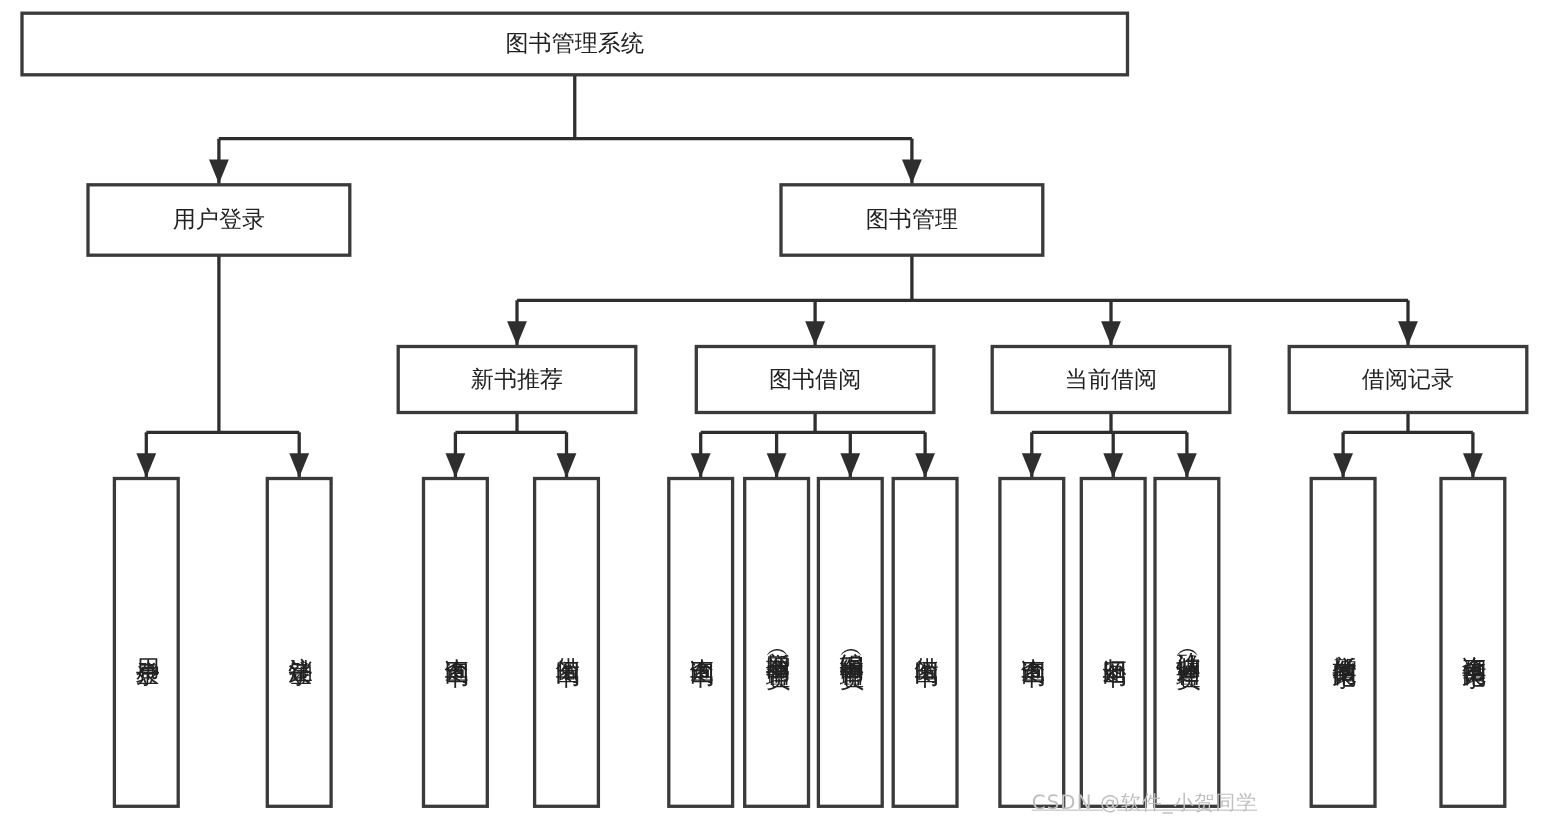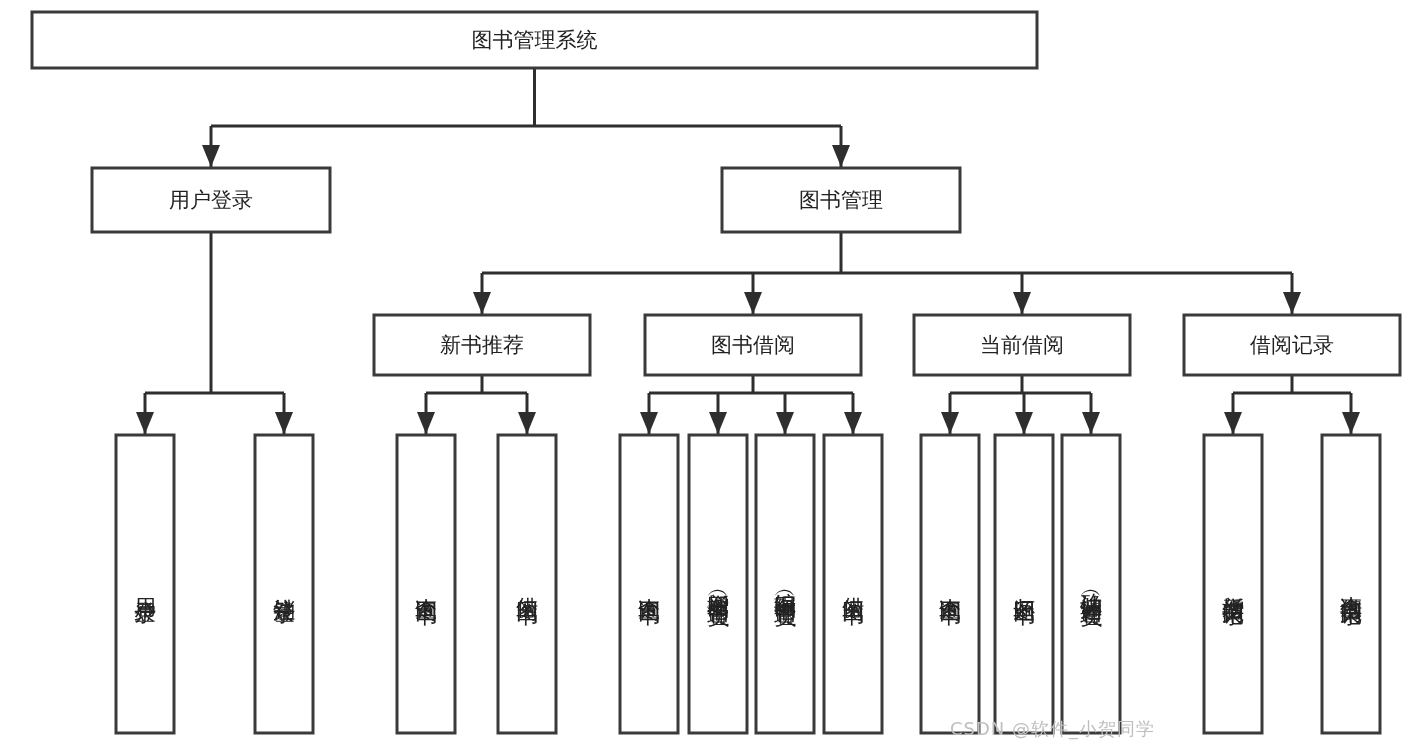--- a/index.html
+++ b/index.html
@@ -9,21 +9,21 @@
   }
   body {
     width: 1405px;
     height: 747px;
     font-family: "DejaVu Sans", "Liberation Sans", sans-serif;
     overflow: hidden;
     position: relative;
   }
   #diagram-root {
     position: absolute;
-    left: 12px;
+    left: 0;
     top: 0;
     width: 1155px;
     height: 747px;
   }
   svg.canvas {
     display: block;
     width: 1405px;
     height: 747px;
   }
   .node-box {
@@ -66,20 +66,21 @@
   }
   .watermark {
     position: absolute;
     right: 12px;
     bottom: 6px;
     font-family: "DejaVu Sans", "Liberation Sans", sans-serif;
     font-size: 18px;
     color: #bfbfbf;
     letter-spacing: 1px;
     white-space: nowrap;
+    text-decoration: underline;
   }
 </style>
 </head>
 <body>
 
 <div id="diagram-root">
   <svg class="canvas" viewBox="0 0 1405 747">
     <g id="connector-layer">
         <path class="connector" d="M 522.5 68 L 522.5 126"></path>
         <path class="connector" d="M 199 126 L 829 126"></path>

